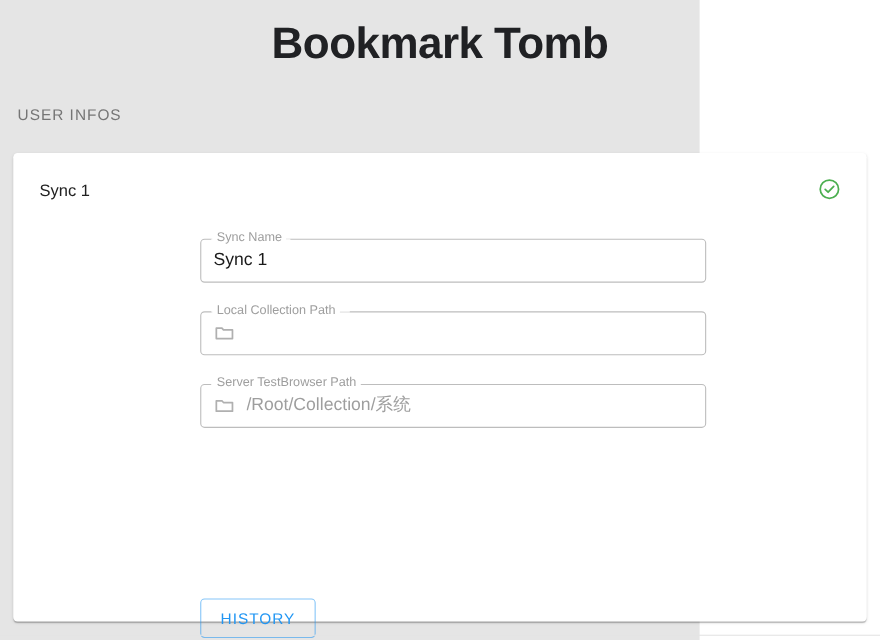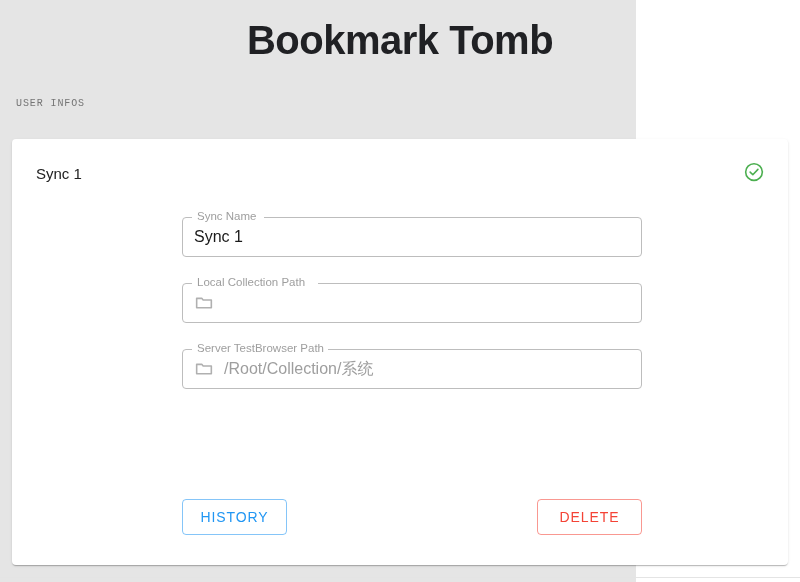--- a/index.html
+++ b/index.html
@@ -40,28 +40,28 @@
     top: 88px;
     left: 0;
     width: 800px;
     height: 40px;
     display: flex;
     align-items: flex-start;
   }
   .tab {
     position: relative;
     padding: 6px 16px 12px 16px;
-    font-size: 10px;
+    font-size: 14px;
     letter-spacing: 0.9px;
     font-weight: 500;
     color: #757575;
     background: transparent;
     border: none;
     cursor: pointer;
-    font-family: Liberation Mono, monospace;
+    font-family: Liberation Sans, sans-serif;
     line-height: 20px;
     white-space: nowrap;
   }
   .tab.active { color: #1976d2; }
   .tab.active::after {
     content: "";
     position: absolute;
     left: 16px;
     right: 16px;
     bottom: 0;
@@ -181,20 +181,21 @@
     width: 105px;
     height: 36px;
     border-radius: 4px;
     background: transparent;
     font-size: 14px;
     letter-spacing: 0.9px;
     font-weight: 500;
     cursor: pointer;
     font-family: "Liberation Sans", "DejaVu Sans", sans-serif;
     line-height: 20px;
+    margin-top: 45px;
   }
   .btn-history { border: 1px solid rgba(33,150,243,0.55); color: #2196f3; }
   .btn-delete  { border: 1px solid rgba(244,67,54,0.55); color: #f44336; }
 
   
   .bottom-rule {
     position: absolute;
     left: 0;
     top: 577px;
     width: 800px;
@@ -266,20 +267,19 @@
             </svg>
           </span>
           <span class="field-value muted">/Root/Collection/系统</span>
         </div>
       </div>
 
     </div>
 
     <div class="actions">
       <button class="btn btn-history">HISTORY</button>
-      <button class="btn btn-delete">DELETE</button>
     </div>
 
   </div>
 
   <div class="bottom-rule"></div>
 
 </div>
 
 </body></html>

